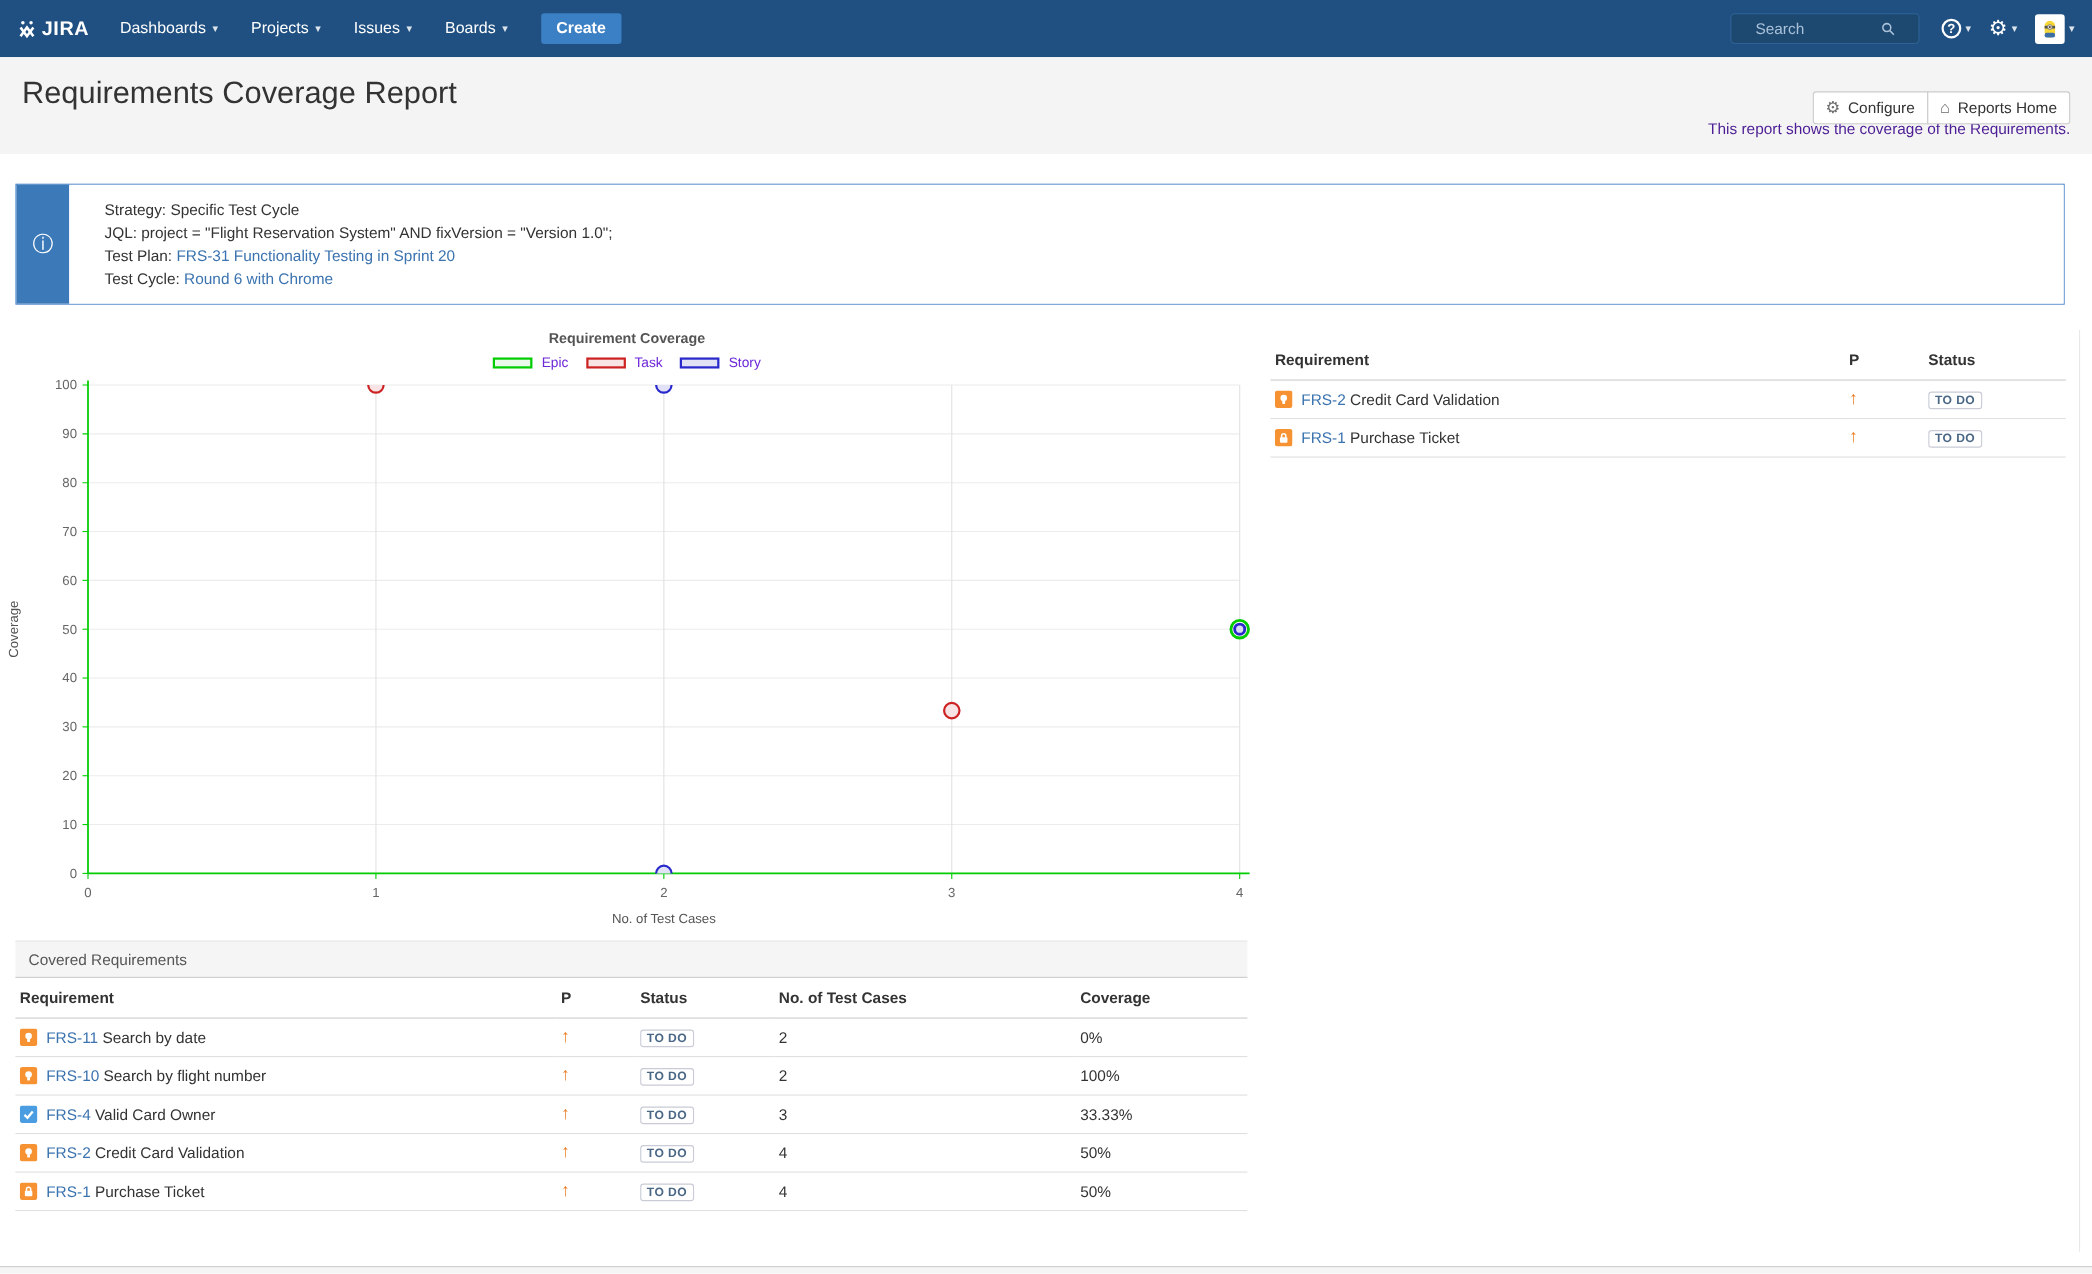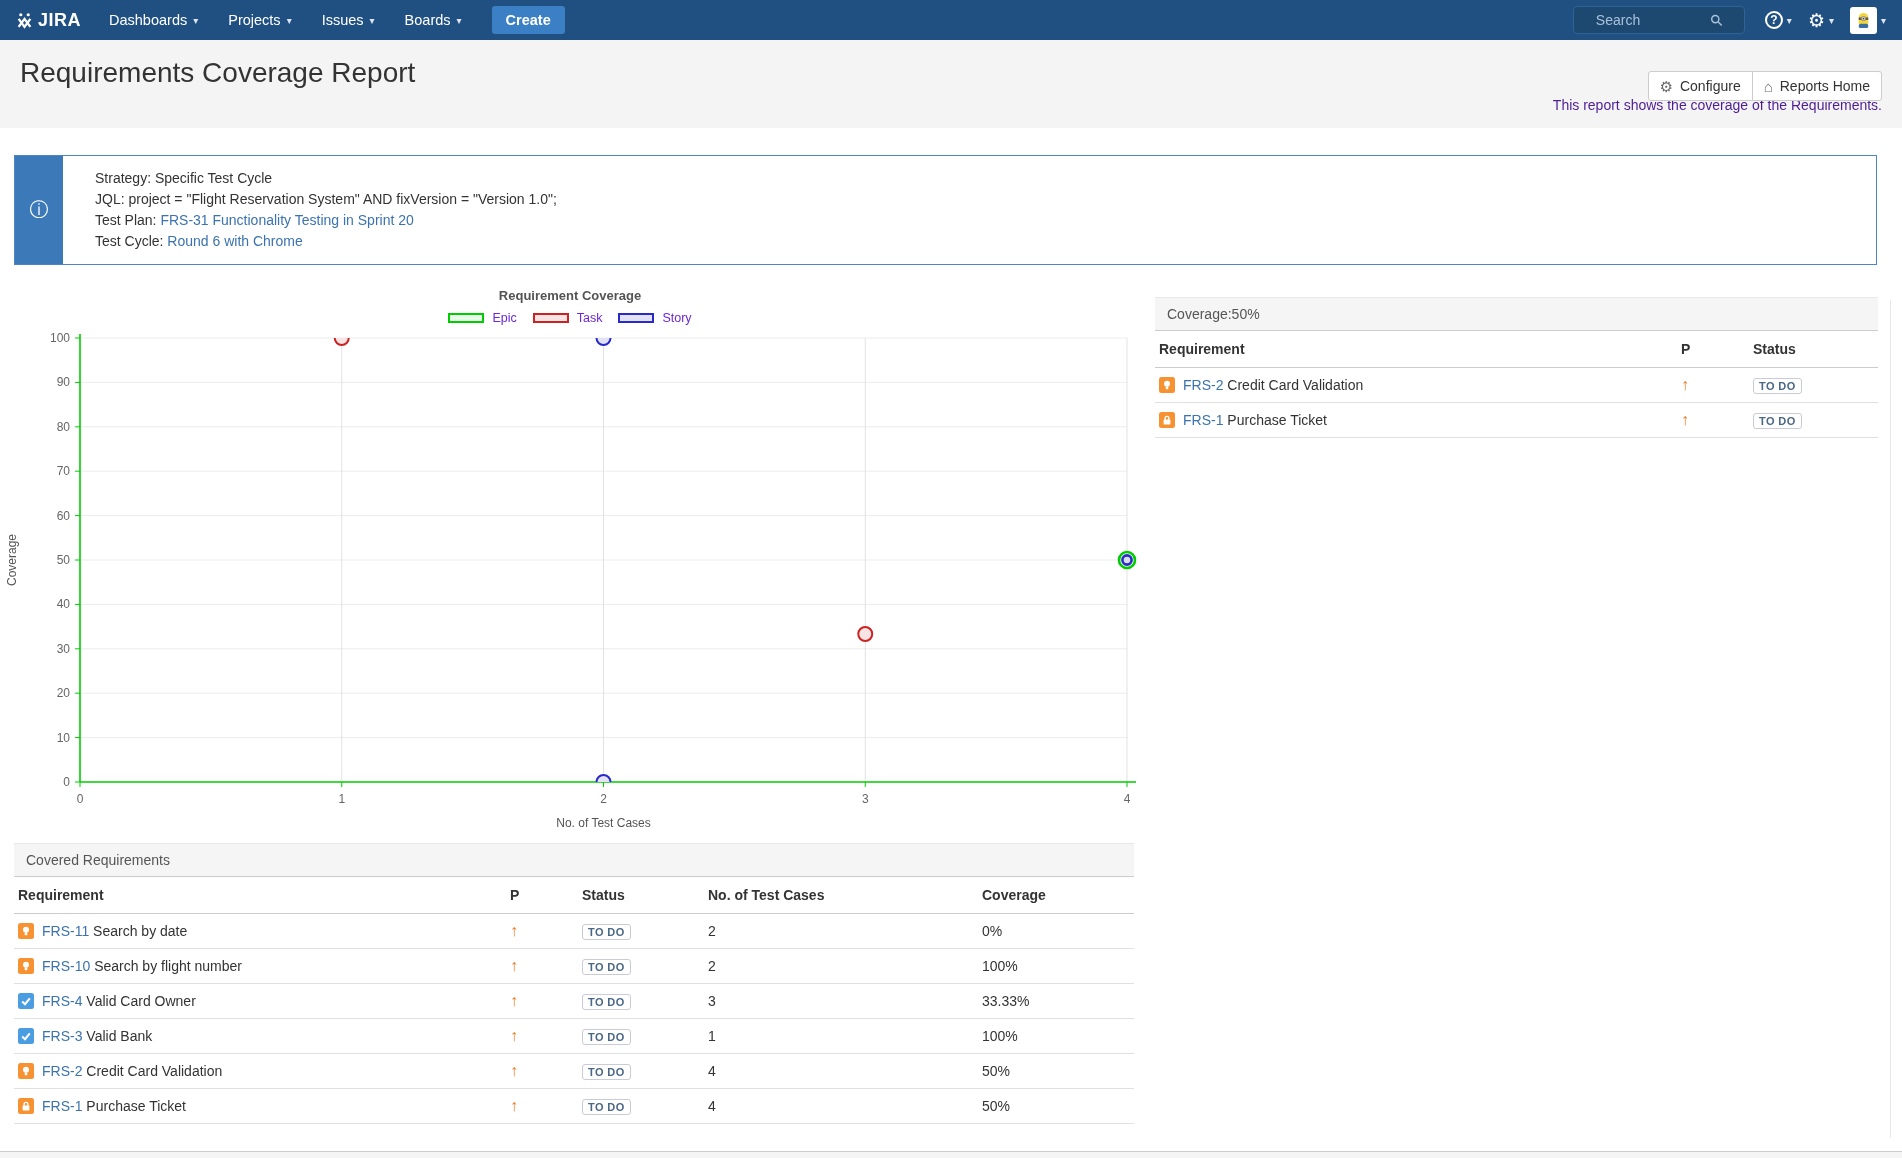--- a/index.html
+++ b/index.html
@@ -4,21 +4,21 @@
 <style>
   * { box-sizing: border-box; }
   html,body { margin:0; padding:0; }
   body {
     width:1902px; height:1158px; overflow:hidden; position:relative;
     font-family:"Liberation Sans", sans-serif; color:#333; background:#fff;
   }
   a { text-decoration:none; }
 
   
-  .topnav { height:40px; background:#205081; display:flex; align-items:center; padding:0 16px; color:#fff; }
+  .topnav { height:52px; background:#205081; display:flex; align-items:center; padding:0 16px; color:#fff; }
   .brand { display:flex; align-items:center; gap:5px; margin-right:28px; cursor:pointer; }
   .brand-text { font-weight:700; font-size:18px; letter-spacing:.5px; }
   .nav-item { font-size:14.5px; margin-right:30px; cursor:pointer; display:flex; gap:6px; align-items:center; white-space:nowrap; }
   .caret { font-size:10px; opacity:.85; }
   .create-btn { background:#3b7fc4; border:none; color:#fff; font-size:14.5px; font-weight:700; padding:6px 14px; border-radius:3px; cursor:pointer; font-family:inherit; }
   .nav-spacer { flex:1; }
   .search-box { display:flex; align-items:center; background:#1d486f; border:1px solid #2f6397; border-radius:4px; height:28px; width:172px; padding:0 20px; margin-right:20px; }
   .search-box input { background:transparent; border:none; outline:none; color:#d7e5f2; font-size:14px; width:100%; font-family:inherit; }
   .search-box input::placeholder { color:#a9c1d9; }
   .nav-right-icons { display:flex; align-items:center; gap:16px; }
@@ -295,30 +295,20 @@
                 <rect width="16" height="16" rx="2.5" fill="#4a9de0"></rect>
                 <path d="M4.2 8.6 L7 11.2 L11.8 5.4" stroke="#fff" stroke-width="2.1" fill="none"></path>
               </svg><a href="#" class="issue-key">FRS-4</a> <span class="summary">Valid Card Owner</span></td>
             <td><span class="pri-up">↑</span></td>
             <td><span class="lozenge">TO DO</span></td>
             <td>3</td>
             <td>33.33%</td>
           </tr>
           <tr>
             <td><svg class="type-icon" viewBox="0 0 16 16">
-                <rect width="16" height="16" rx="2.5" fill="#4a9de0"></rect>
-                <path d="M4.2 8.6 L7 11.2 L11.8 5.4" stroke="#fff" stroke-width="2.1" fill="none"></path>
-              </svg><a href="#" class="issue-key">FRS-3</a> <span class="summary">Valid Bank</span></td>
-            <td><span class="pri-up">↑</span></td>
-            <td><span class="lozenge">TO DO</span></td>
-            <td>1</td>
-            <td>100%</td>
-          </tr>
-          <tr>
-            <td><svg class="type-icon" viewBox="0 0 16 16">
                 <rect width="16" height="16" rx="2.5" fill="#f79232"></rect>
                 <circle cx="8" cy="6.8" r="3" fill="#fff"></circle>
                 <rect x="6.7" y="9.4" width="2.6" height="2.8" rx="0.6" fill="#fff"></rect>
               </svg><a href="#" class="issue-key">FRS-2</a> <span class="summary">Credit Card Validation</span></td>
             <td><span class="pri-up">↑</span></td>
             <td><span class="lozenge">TO DO</span></td>
             <td>4</td>
             <td>50%</td>
           </tr>
           <tr>
@@ -330,21 +320,20 @@
             <td><span class="pri-up">↑</span></td>
             <td><span class="lozenge">TO DO</span></td>
             <td>4</td>
             <td>50%</td>
           </tr>
         </tbody>
     </table>
   </div>
 
   <div class="right-panel">
-    <div class="section-bar">Coverage:50%</div>
     <table class="data">
       <colgroup>
           <col style="width:522px">
           <col style="width:72px">
           <col>
         </colgroup>
       <thead>
           <tr id="panel-head">
             <th>Requirement</th>
             <th>P</th>

